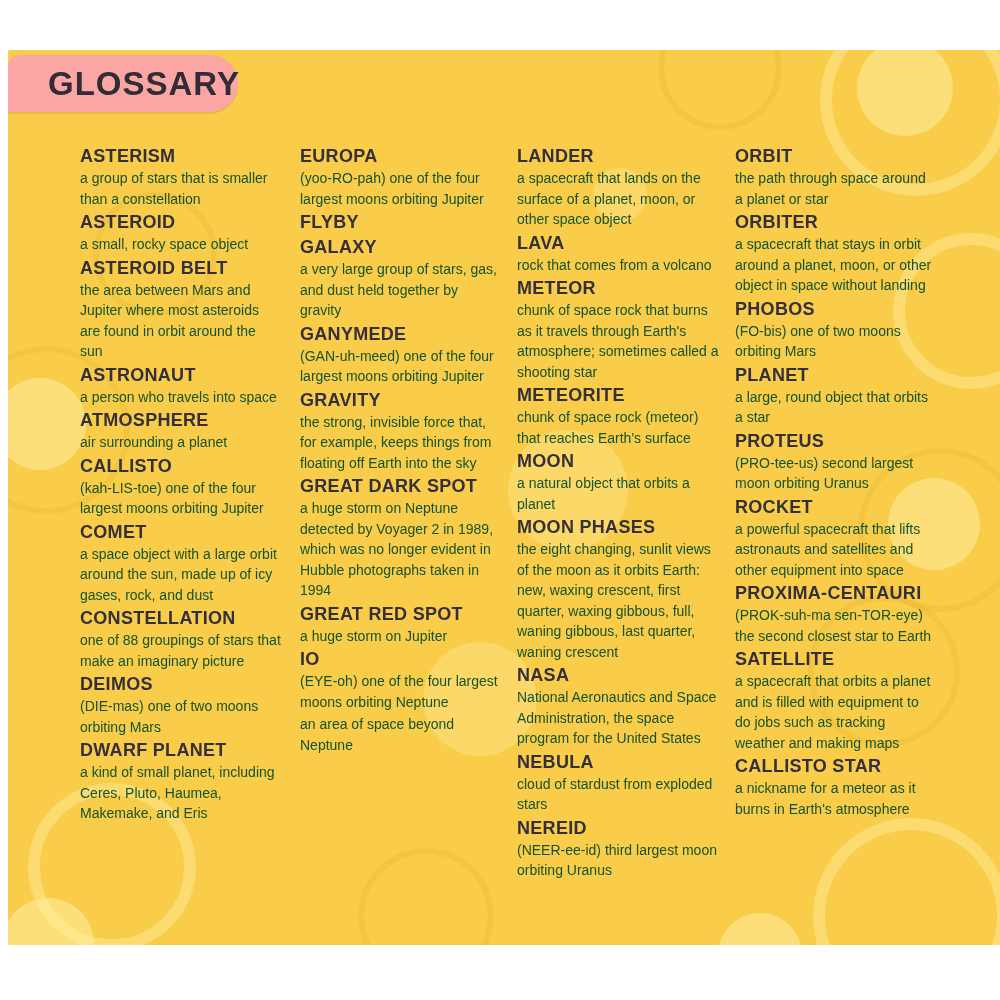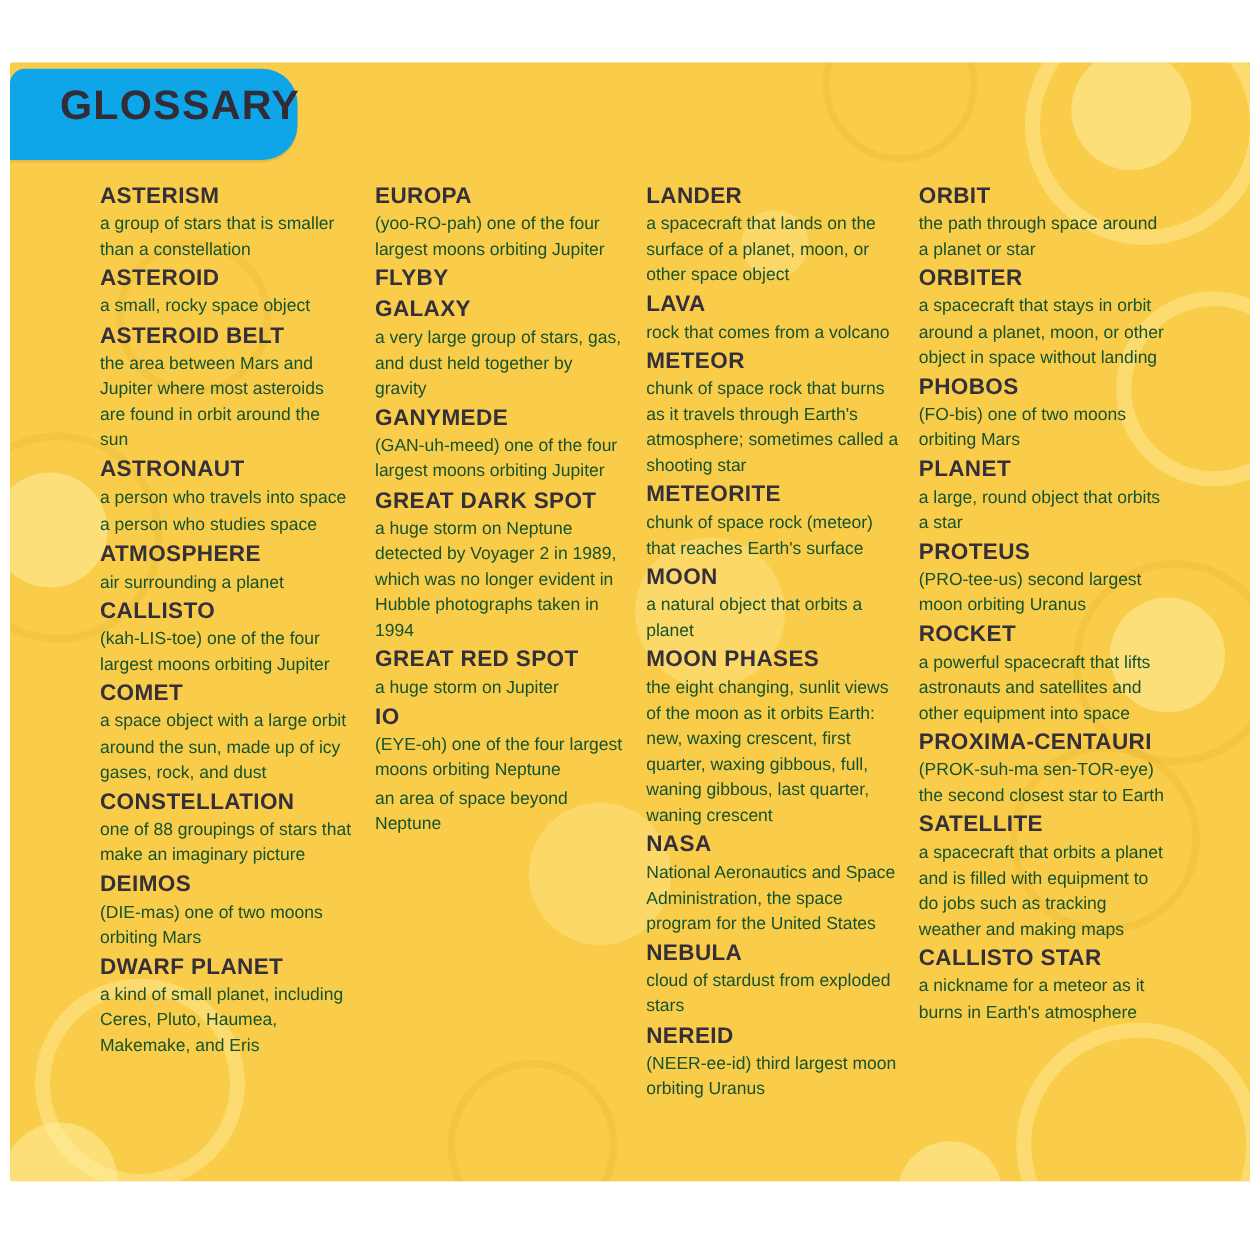--- a/index.html
+++ b/index.html
@@ -10,22 +10,22 @@
   .page{position:absolute;left:8px;top:50px;width:1000px;height:895px;
         background:#f9cc49;overflow:hidden;border-radius:2px;text-decoration:underline;}
 
   
   .circ{position:absolute;border-radius:50%;pointer-events:none;}
   .c-fill{background:rgba(255,238,160,0.55);}
   .c-fill-soft{background:rgba(255,238,160,0.35);}
   .c-ring{border:12px solid rgba(255,238,160,0.45);}
   .c-ring-thin{border:6px solid rgba(232,183,52,0.35);}
 
-  .banner{position:absolute;left:8px;top:55px;width:230px;height:73px;
-          background:#0ea5e9;border-radius:12px 28px 28px 0;
+  .banner{position:absolute;left:8px;top:55px;width:230px;height:57px;
+          background:#fca5a5;border-radius:12px 28px 28px 0;
           box-shadow:0 2px 0 rgba(0,0,0,0.08);}
   .banner .title{display:block;padding-left:40px;line-height:57px;
           font-weight:bold;font-size:33px;letter-spacing:1px;color:#312c35;}
 
   .col{position:absolute;top:95px;width:202px;}
   .col[data-col="0"]{left:72px;}
   .col[data-col="1"]{left:292px;}
   .col[data-col="2"]{left:509px;}
   .col[data-col="3"]{left:727px;}
 
@@ -71,21 +71,20 @@
         </div>
         <div class="entry">
           <div class="term">ASTEROID BELT</div>
           <div class="def">the area between Mars and Jupiter where most asteroids are found in orbit around the sun</div>
         </div>
         <div class="entry">
           <div class="term">ASTRONAUT</div>
           <div class="def">a person who travels into space</div>
         </div>
         <div class="entry">
-          <div class="def">a person who studies space</div>
         </div>
         <div class="entry">
           <div class="term">ATMOSPHERE</div>
           <div class="def">air surrounding a planet</div>
         </div>
         <div class="entry">
           <div class="term">CALLISTO</div>
           <div class="def">(kah-LIS-toe) one of the four largest moons orbiting Jupiter</div>
         </div>
         <div class="entry">
@@ -113,20 +112,24 @@
         <div class="entry">
           <div class="term">FLYBY</div>
         </div>
         <div class="entry">
           <div class="term">GALAXY</div>
           <div class="def">a very large group of stars, gas, and dust held together by gravity</div>
         </div>
         <div class="entry">
           <div class="term">GANYMEDE</div>
           <div class="def">(GAN-uh-meed) one of the four largest moons orbiting Jupiter</div>
+        </div>
+        <div class="entry">
+          <div class="term">GRAVITY</div>
+          <div class="def">the strong, invisible force that, for example, keeps things from floating off Earth into the sky</div>
         </div>
         <div class="entry">
           <div class="term">GREAT DARK SPOT</div>
           <div class="def">a huge storm on Neptune detected by Voyager 2 in 1989, which was no longer evident in Hubble photographs taken in 1994</div>
         </div>
         <div class="entry">
           <div class="term">GREAT RED SPOT</div>
           <div class="def">a huge storm on Jupiter</div>
         </div>
         <div class="entry">

